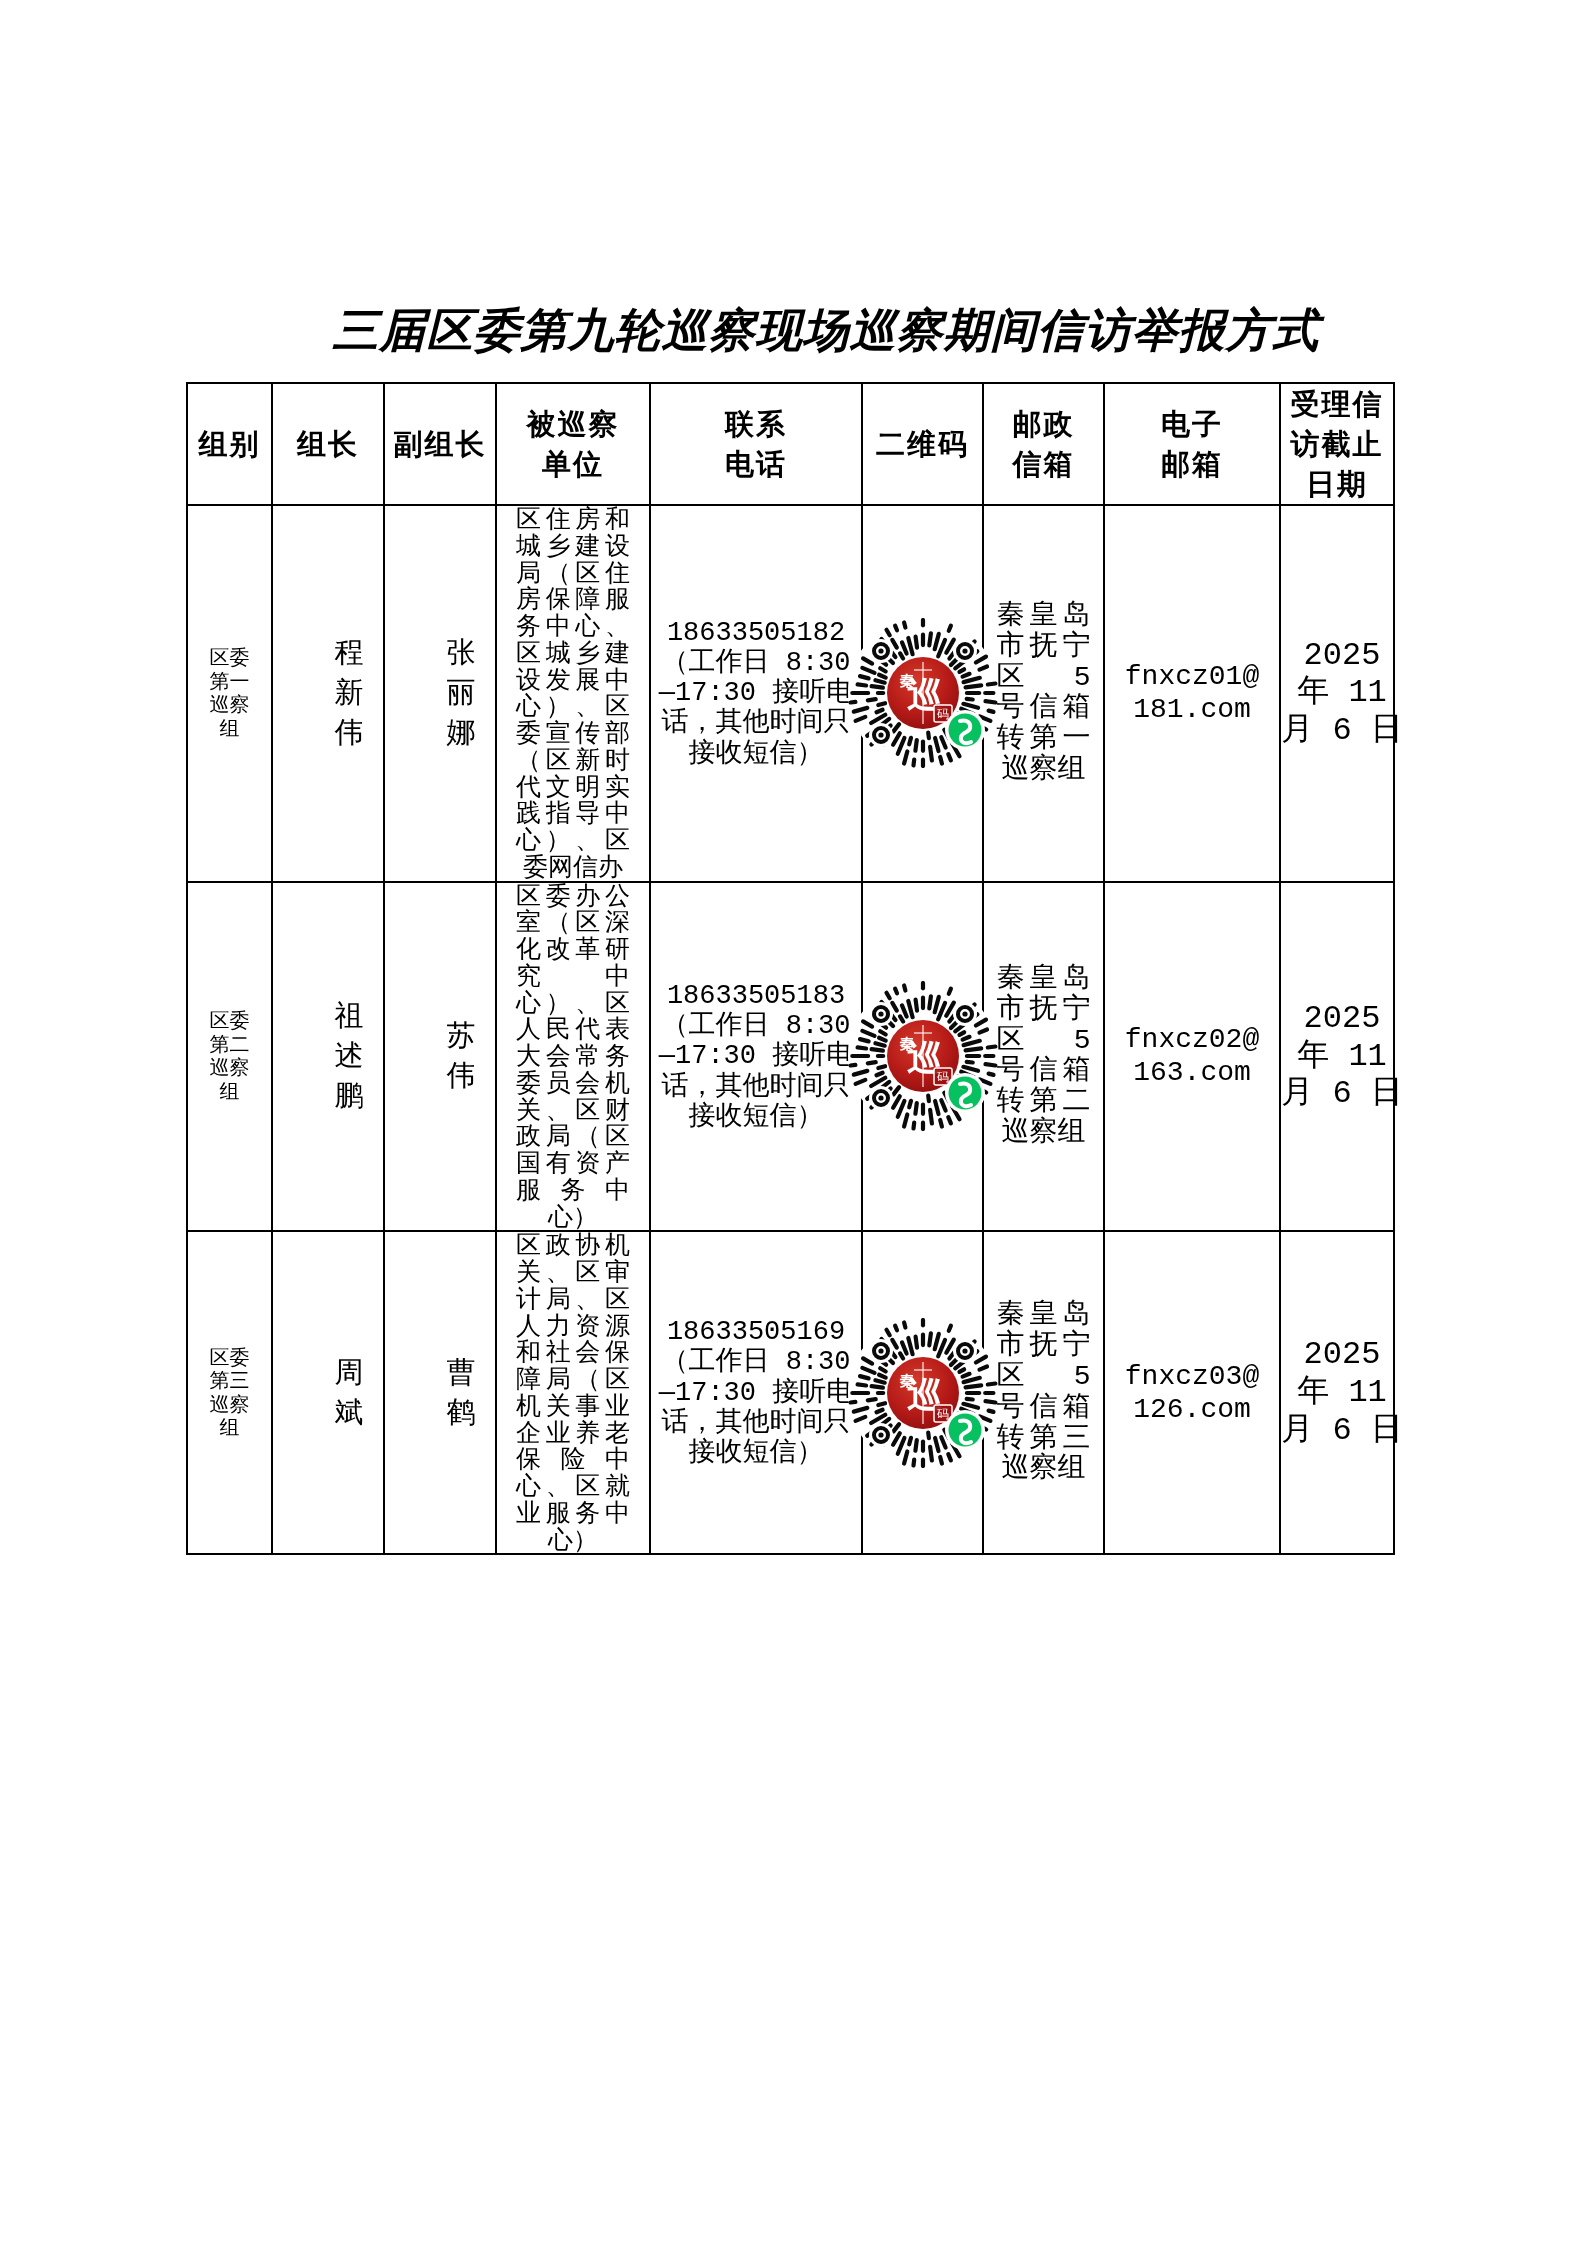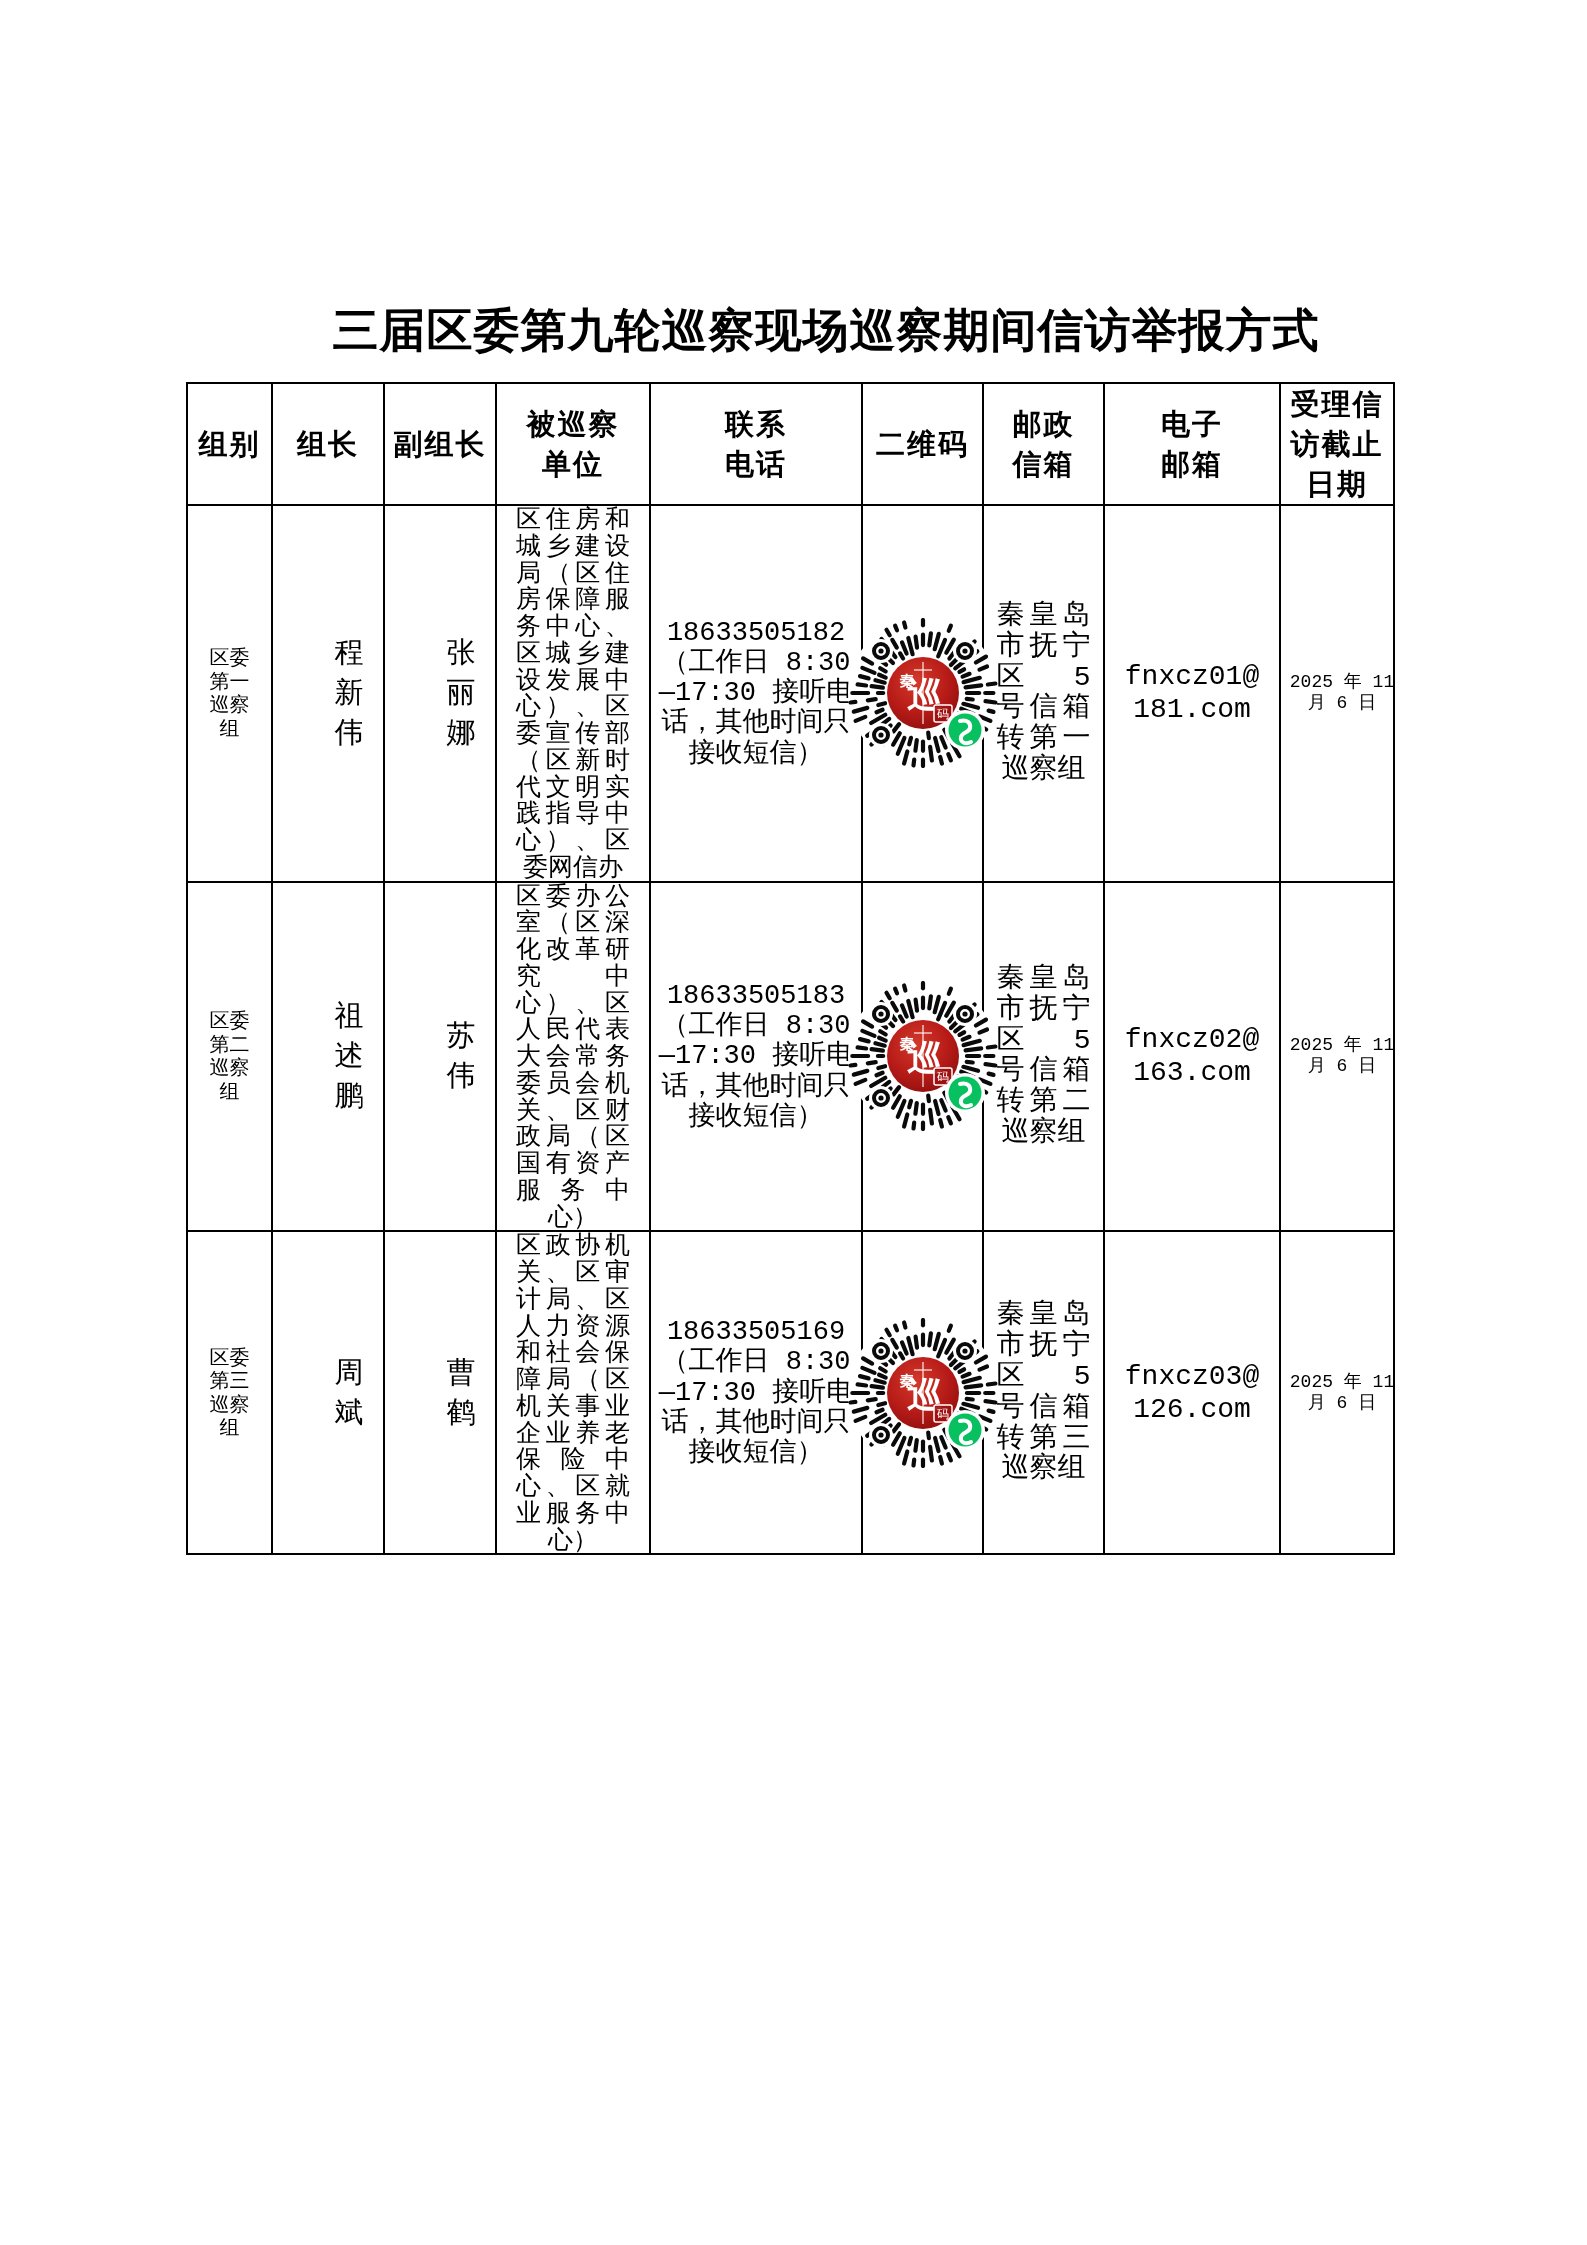--- a/index.html
+++ b/index.html
@@ -1,21 +1,21 @@
 <!DOCTYPE html>
 <html><head>
 <meta charset="utf-8">
 <style>
   html,body{margin:0;padding:0;background:#ffffff;}
   body{width:1587px;height:2245px;font-family:"DejaVu Serif","Liberation Serif",serif;color:#000;}
   .page{position:relative;width:1587px;height:2245px;overflow:hidden;background:#fff;}
   .title{
     position:absolute;top:300px;left:0;width:1587px;box-sizing:border-box;
     padding-left:65px;margin:0;text-align:center;
-    font-size:46px;font-weight:bold;letter-spacing:1px;line-height:60px;
+    font-size:46px;font-weight:bold;letter-spacing:1px;line-height:60px;font-style:italic;
   }
   table.main{
     position:absolute;top:382px;left:186px;width:1207px;
     border-collapse:collapse;table-layout:fixed;
   }
   th,td{
     border:2px solid #000;padding:0;text-align:center;vertical-align:middle;
     font-weight:normal;overflow:visible;
   }
   tr.hrow th{height:120px;font-weight:bold;font-size:29px;line-height:1.38;letter-spacing:2px;}
@@ -36,21 +36,21 @@
   .postal-text{
     width:94px;margin:0 auto;font-size:28px;line-height:1.1;
     text-align:justify;text-align-last:center;word-break:break-all;
     font-family:"Liberation Mono","DejaVu Serif",serif;
   }
   .email-text{
     width:150px;margin:0 auto;font-size:28px;line-height:1.18;word-break:break-all;
     font-family:"Liberation Mono","DejaVu Sans Mono",monospace;
   }
   .deadline-text{
-    width:122px;margin:0 auto;font-size:18px;line-height:1.18;
+    width:122px;margin:0 auto;font-size:32px;line-height:1.18;
     font-family:"Liberation Mono","DejaVu Serif",serif;
   }
   .qr-wrap{display:flex;justify-content:center;align-items:center;}
   .qr-wrap svg{position:relative;flex:0 0 auto;}
   .qr-s-path{fill:none;stroke:#fff;stroke-width:4;stroke-linecap:round;}
 </style>
 </head>
 <body>
 
 <svg width="0" height="0" style="position:absolute" aria-hidden="true">

